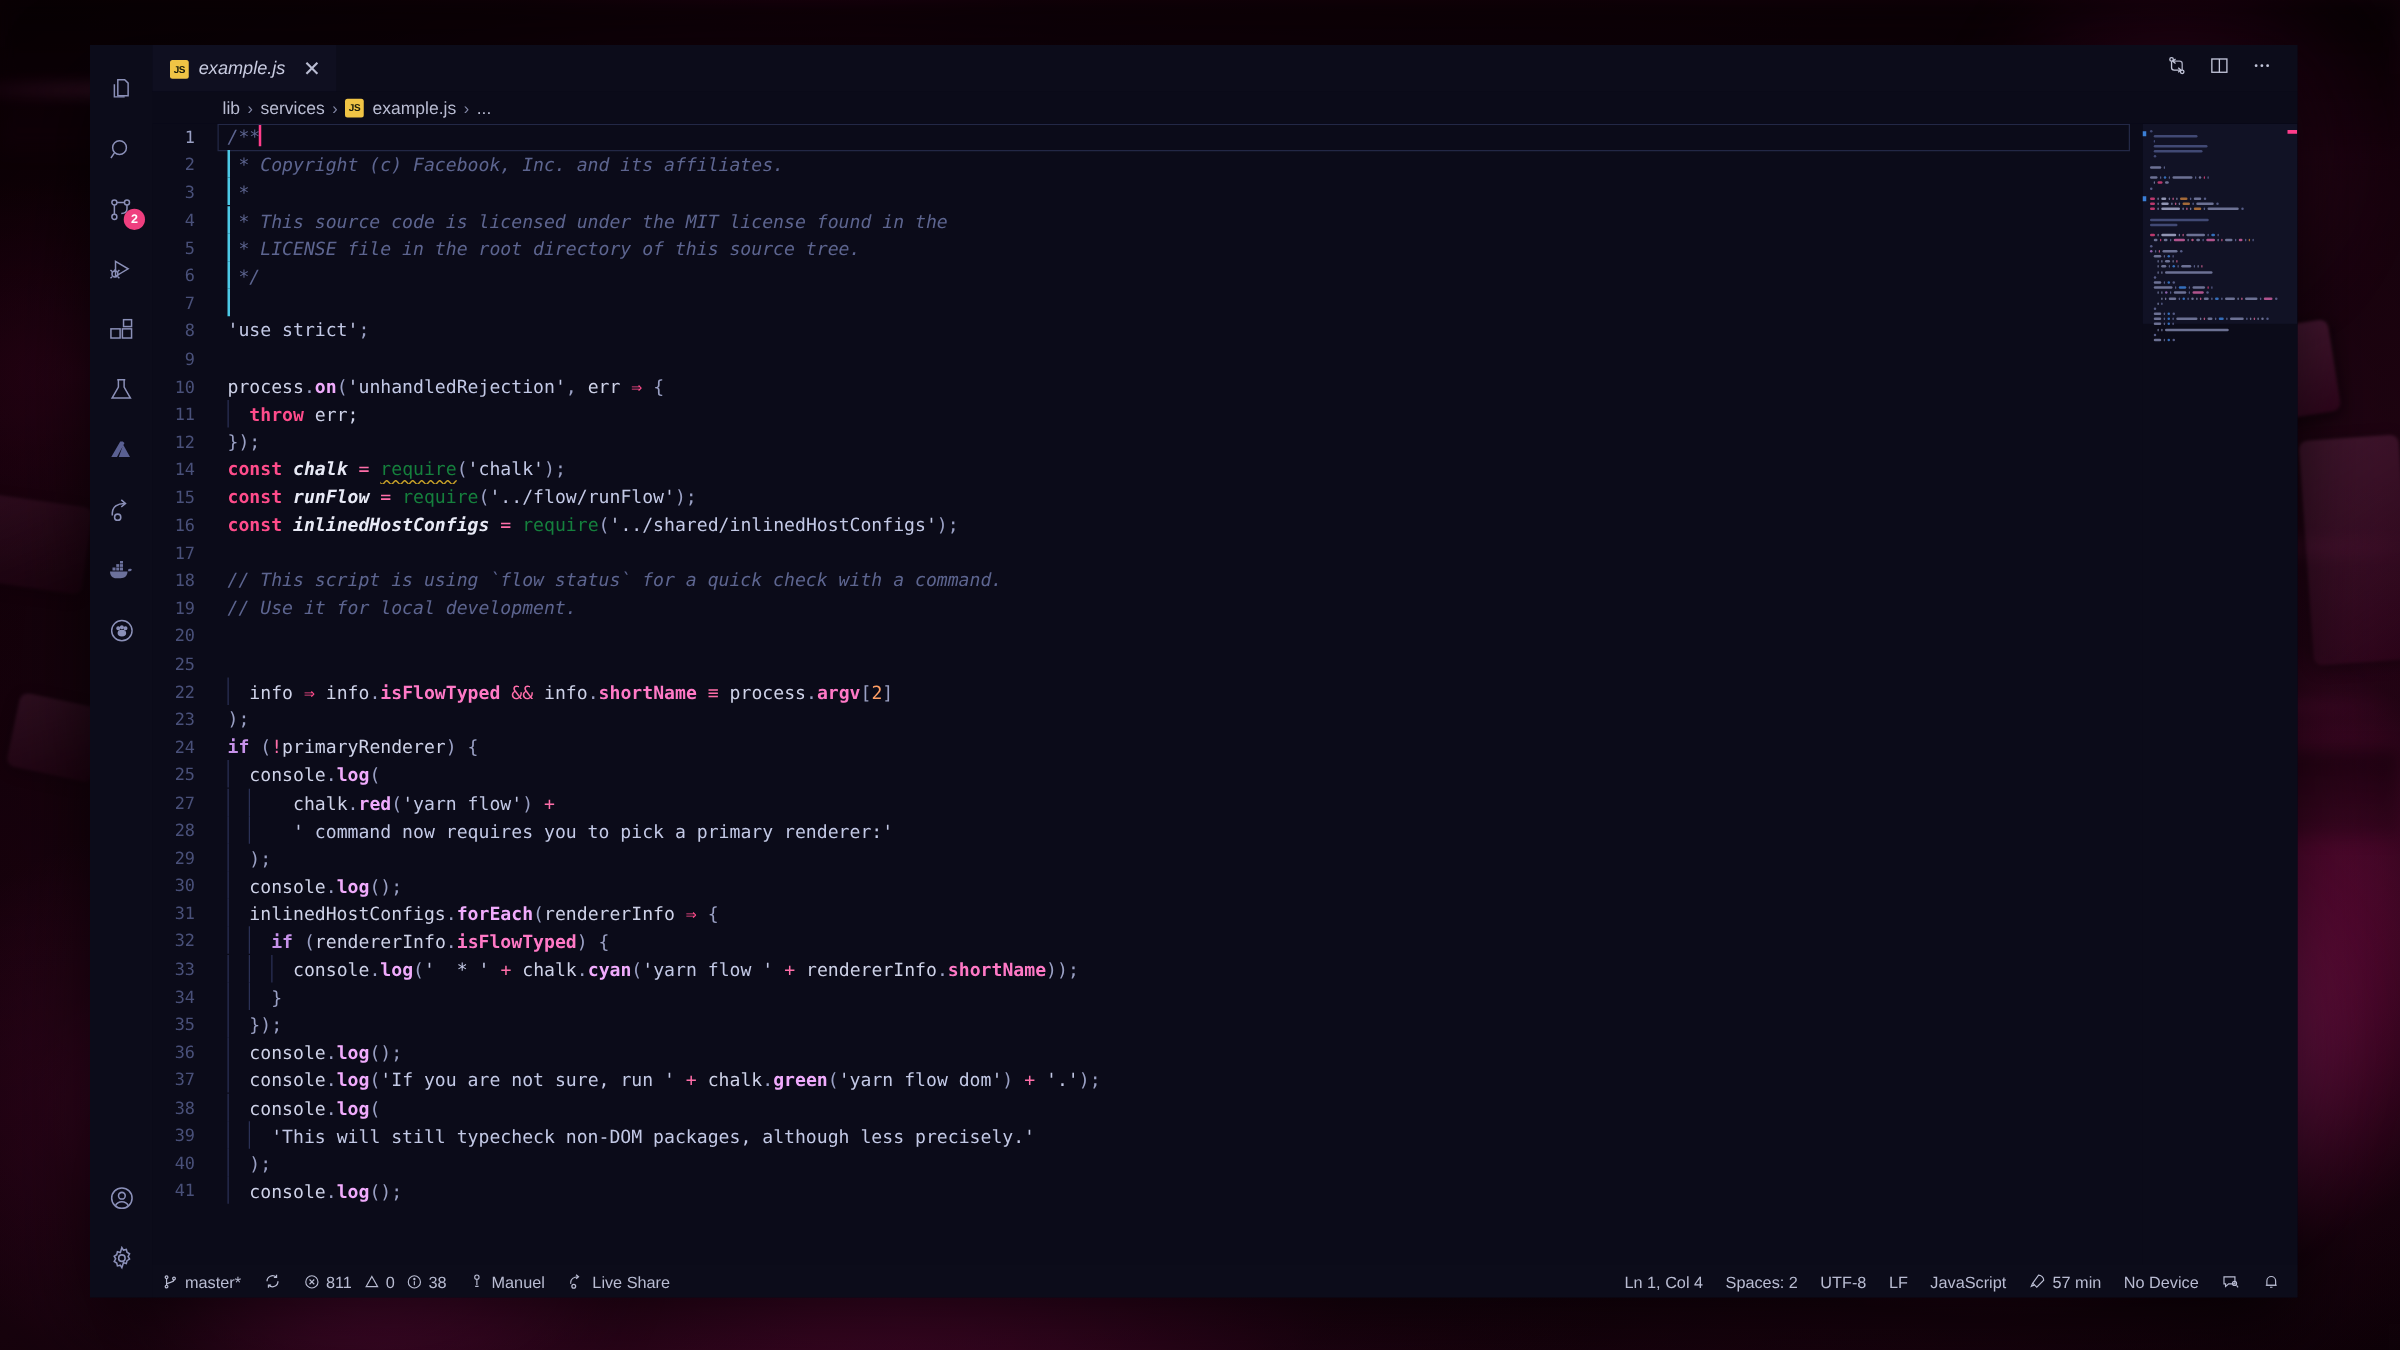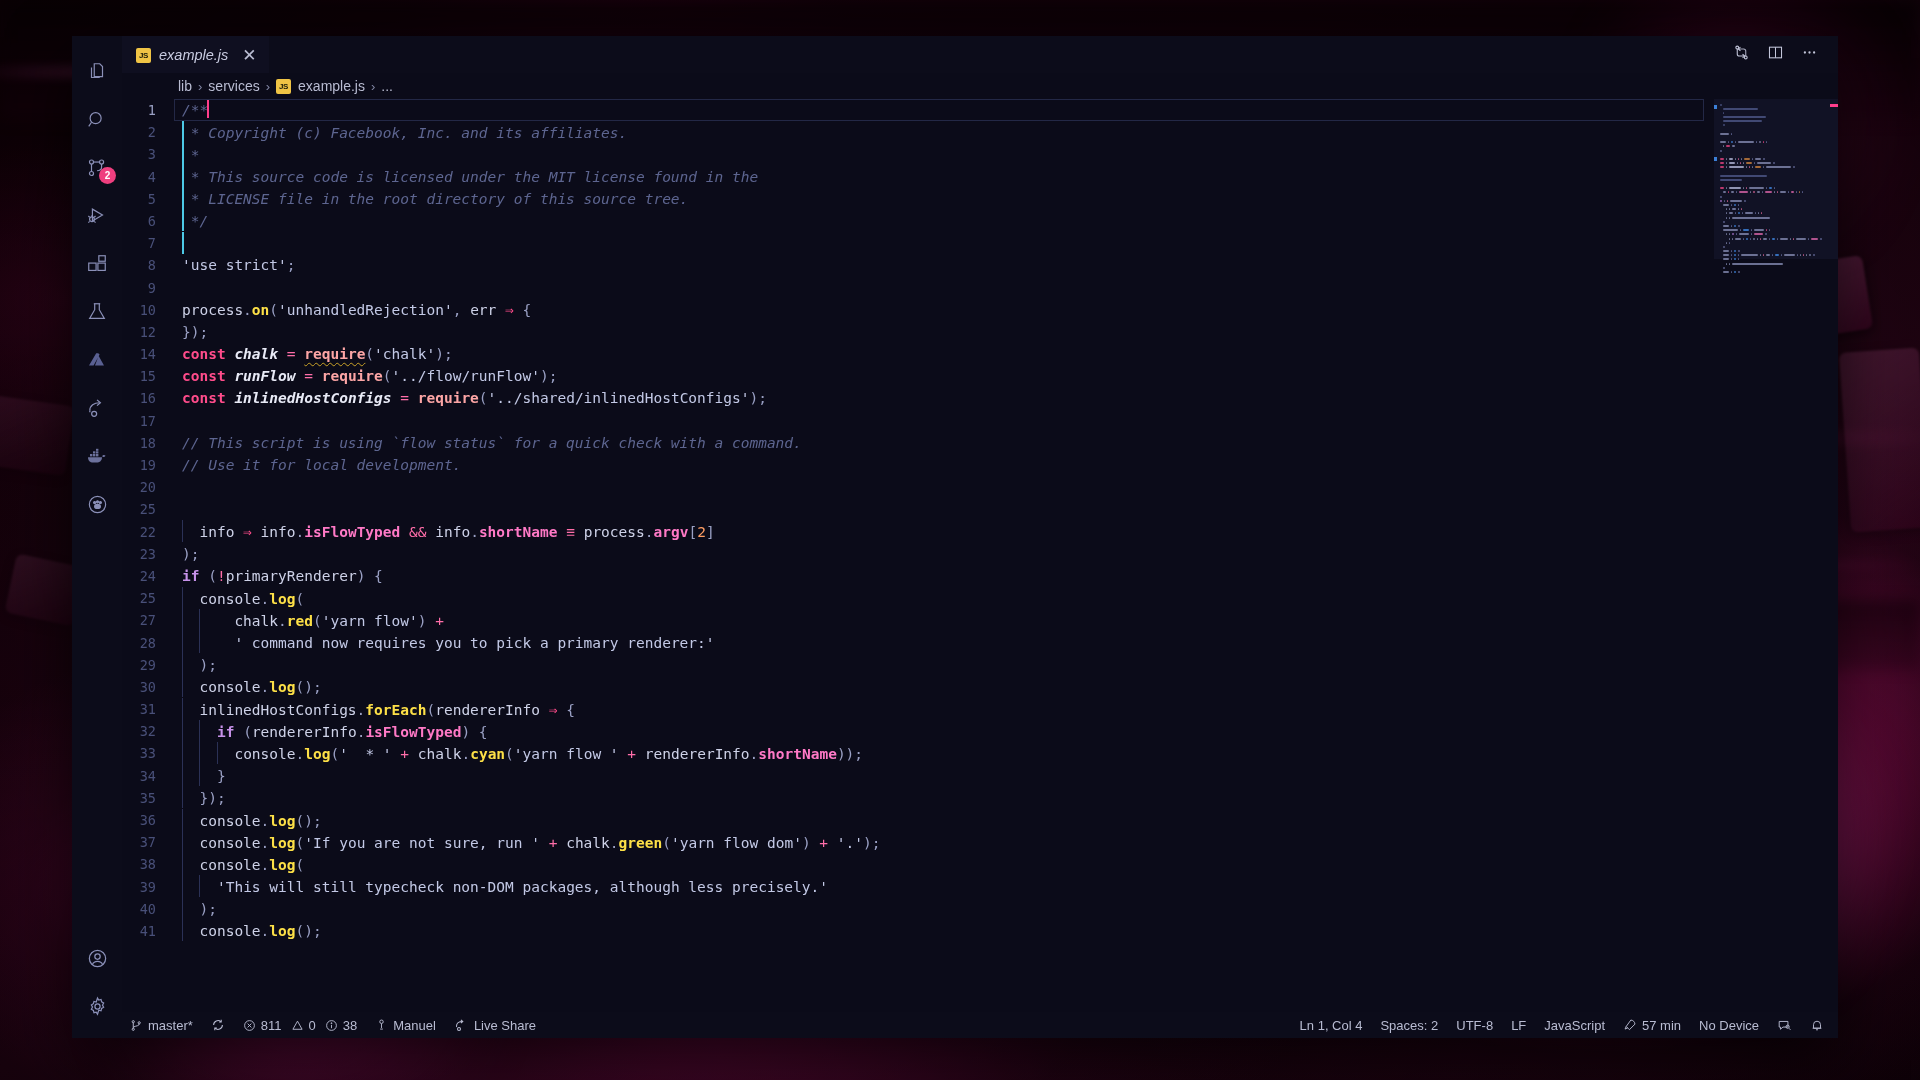--- a/index.html
+++ b/index.html
@@ -147,22 +147,22 @@
     text-decoration-thickness: 1px;
   }
 
   
   .c-com   { color: #5d6590; font-style: italic; }
   .c-kw    { color: #ff4c8b; font-weight: bold; }
   .c-kw2   { color: #c792ea; font-weight: bold; }
   .c-str   { color: #c3c9e6; }
   .c-plain { color: #ced2e8; }
   .c-var   { color: #e8eaf6; font-style: italic; font-weight: bold; }
-  .c-fn    { color: #fde047; font-weight: bold; }
-  .c-fno   { color: #fca5a5; font-weight: bold; }
+  .c-fn    { color: #f0abfc; font-weight: bold; }
+  .c-fno   { color: #15803d; }
   .c-prop  { color: #ff79c6; font-weight: bold; }
   .c-op    { color: #ff6ea9; }
   .c-num   { color: #ff9e64; }
   .c-punc  { color: #9aa0c4; }
   .c-arrow { color: #ff4c8b; }
 
   
   #minimap {
     flex: 0 0 124px; position: relative; background: #0b0b19;
     overflow: hidden; padding: 4px 6px 0 6px;
@@ -410,20 +410,21 @@
           <div class="line current-line"><span class="ln cur">1</span><span class="src"><span class="c-com">/**</span><span class="cursor"></span></span></div>
           <div class="line"><span class="ln">2</span><span class="src"><span class="cguide"></span><span class="c-com"> * Copyright (c) Facebook, Inc. and its affiliates.</span></span></div>
           <div class="line"><span class="ln">3</span><span class="src"><span class="cguide"></span><span class="c-com"> *</span></span></div>
           <div class="line"><span class="ln">4</span><span class="src"><span class="cguide"></span><span class="c-com"> * This source code is licensed under the MIT license found in the</span></span></div>
           <div class="line"><span class="ln">5</span><span class="src"><span class="cguide"></span><span class="c-com"> * LICENSE file in the root directory of this source tree.</span></span></div>
           <div class="line"><span class="ln">6</span><span class="src"><span class="cguide"></span><span class="c-com"> */</span></span></div>
           <div class="line"><span class="ln">7</span><span class="src"><span class="cguide"></span></span></div>
           <div class="line"><span class="ln">8</span><span class="src"><span class="c-str">'use strict'</span><span class="c-punc">;</span></span></div>
           <div class="line"><span class="ln">9</span><span class="src"></span></div>
           <div class="line"><span class="ln">10</span><span class="src"><span class="c-plain">process</span><span class="c-punc">.</span><span class="c-fn">on</span><span class="c-punc">(</span><span class="c-str">'unhandledRejection'</span><span class="c-punc">, </span><span class="c-plain">err</span><span class="c-arrow"> ⇒ </span><span class="c-punc">{</span></span></div>
+          <div class="line"><span class="ln">11</span><span class="src"><span class="iguide"></span><span class="c-plain">  </span><span class="c-kw">throw</span><span class="c-plain"> err;</span></span></div>
           <div class="line"><span class="ln">12</span><span class="src"><span class="c-punc">});</span></span></div>
           <div class="line"><span class="ln">14</span><span class="src"><span class="c-kw">const</span><span class="c-plain"> </span><span class="c-var">chalk</span><span class="c-plain"> </span><span class="c-op">=</span><span class="c-plain"> </span><span class="c-fno squiggle">require</span><span class="c-punc">(</span><span class="c-str">'chalk'</span><span class="c-punc">);</span></span></div>
           <div class="line"><span class="ln">15</span><span class="src"><span class="c-kw">const</span><span class="c-plain"> </span><span class="c-var">runFlow</span><span class="c-plain"> </span><span class="c-op">=</span><span class="c-plain"> </span><span class="c-fno">require</span><span class="c-punc">(</span><span class="c-str">'../flow/runFlow'</span><span class="c-punc">);</span></span></div>
           <div class="line"><span class="ln">16</span><span class="src"><span class="c-kw">const</span><span class="c-plain"> </span><span class="c-var">inlinedHostConfigs</span><span class="c-plain"> </span><span class="c-op">=</span><span class="c-plain"> </span><span class="c-fno">require</span><span class="c-punc">(</span><span class="c-str">'../shared/inlinedHostConfigs'</span><span class="c-punc">);</span></span></div>
           <div class="line"><span class="ln">17</span><span class="src"></span></div>
           <div class="line"><span class="ln">18</span><span class="src"><span class="c-com">// This script is using `flow status` for a quick check with a command.</span></span></div>
           <div class="line"><span class="ln">19</span><span class="src"><span class="c-com">// Use it for local development.</span></span></div>
           <div class="line"><span class="ln">20</span><span class="src"></span></div>
           <div class="line"><span class="ln">25</span></div>
           <div class="line"><span class="ln">22</span><span class="src"><span class="iguide"></span><span class="c-plain">  info</span><span class="c-arrow"> ⇒ </span><span class="c-plain">info</span><span class="c-punc">.</span><span class="c-prop">isFlowTyped</span><span class="c-plain"> </span><span class="c-op">&amp;&amp;</span><span class="c-plain"> info</span><span class="c-punc">.</span><span class="c-prop">shortName</span><span class="c-plain"> </span><span class="c-op">≡</span><span class="c-plain"> process</span><span class="c-punc">.</span><span class="c-prop">argv</span><span class="c-punc">[</span><span class="c-num">2</span><span class="c-punc">]</span></span></div>

